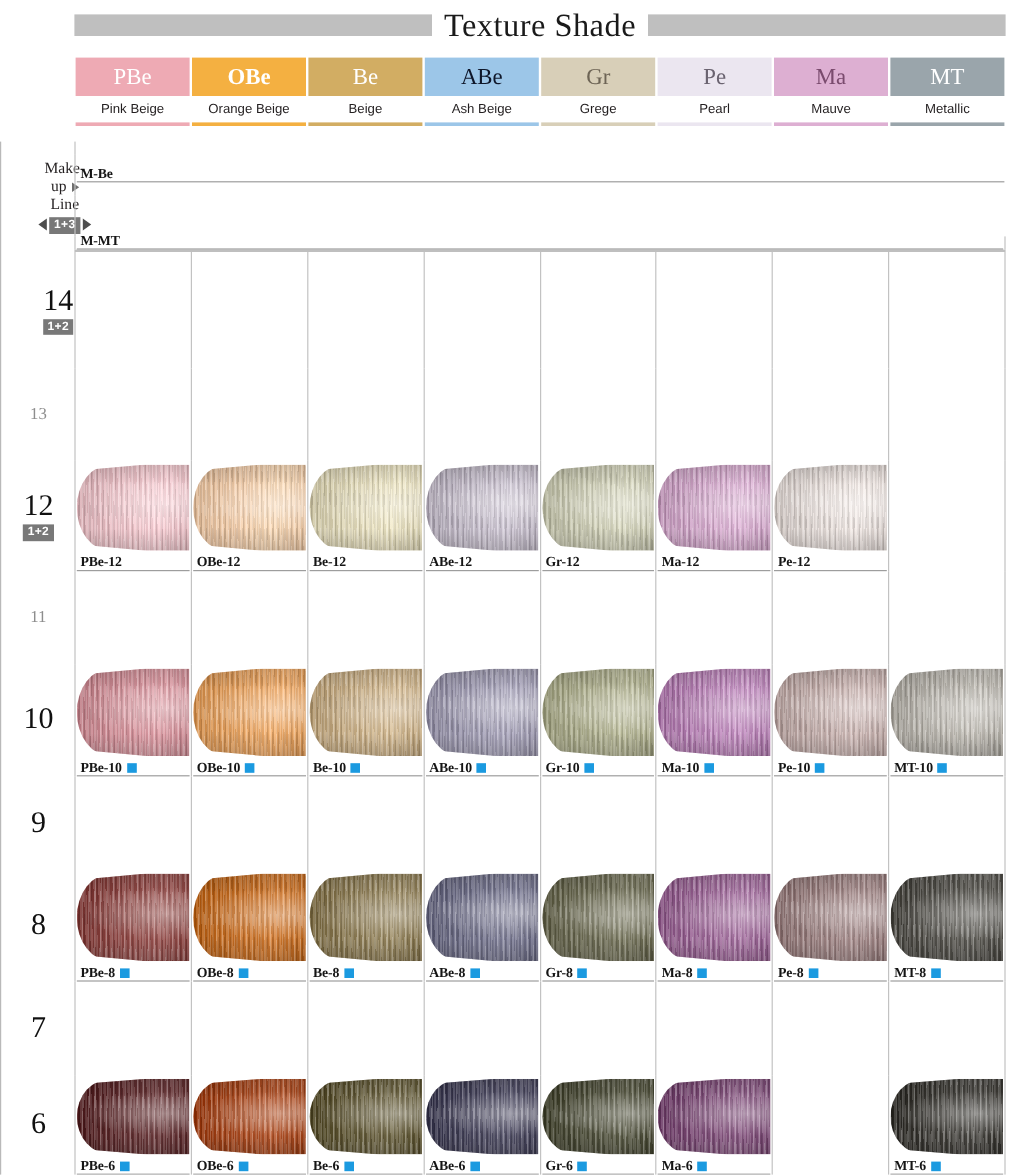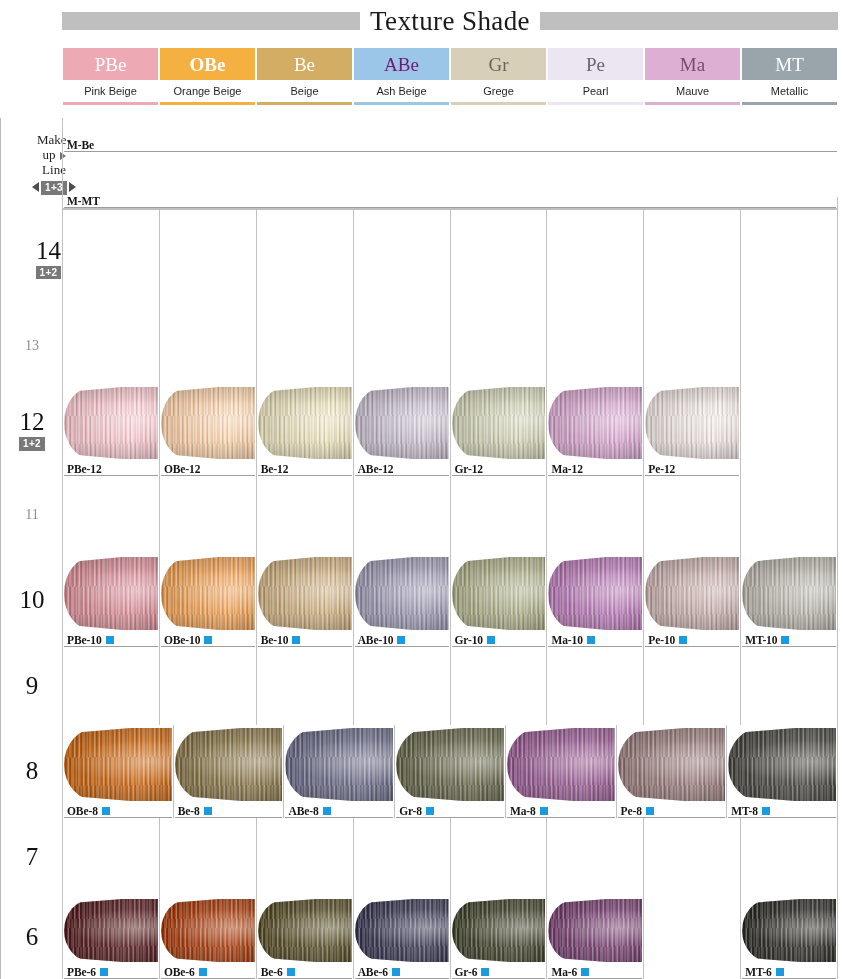--- a/index.html
+++ b/index.html
@@ -224,21 +224,21 @@
         <div class="col-chip" style="background: rgb(244, 176, 65); color: rgb(255, 255, 255); font-weight: bold;">OBe</div>
         <div class="col-sub">Orange Beige</div>
         <div class="col-rule" style="background: rgb(244, 176, 65);"></div>
       </div>
       <div class="col-header">
         <div class="col-chip" style="background: rgb(210, 173, 99); color: rgb(255, 255, 255);">Be</div>
         <div class="col-sub">Beige</div>
         <div class="col-rule" style="background: rgb(210, 173, 99);"></div>
       </div>
       <div class="col-header">
-        <div class="col-chip" style="background: rgb(156, 198, 232); color: #701a75;">ABe</div>
+        <div class="col-chip" style="background: rgb(156, 198, 232); color: #0f172a;">ABe</div>
         <div class="col-sub">Ash Beige</div>
         <div class="col-rule" style="background: rgb(156, 198, 232);"></div>
       </div>
       <div class="col-header">
         <div class="col-chip" style="background: rgb(216, 207, 184); color: rgb(109, 100, 85);">Gr</div>
         <div class="col-sub">Grege</div>
         <div class="col-rule" style="background: rgb(216, 207, 184);"></div>
       </div>
       <div class="col-header">
         <div class="col-chip" style="background: rgb(235, 230, 240); color: rgb(106, 99, 112);">Pe</div>
@@ -563,20 +563,33 @@
         <div class="cell"></div>
         <div class="cell"></div>
         <div class="cell"></div>
         <div class="cell"></div>
         <div class="cell"></div>
         <div class="cell"></div>
       </div>
       <div class="grid-row" style="height: 93px;">
         <div class="cell">
           <div class="swatch-wrap">
+            <div class="swatch" style="background: linear-gradient(100deg, rgb(115, 42, 39) 0%, rgb(141, 68, 65) 38%, rgb(157, 84, 81) 72%, rgb(133, 60, 57) 100%);">
+              <div class="strands"></div>
+              <div class="sheen"></div>
+            </div>
+          </div>
+          <div class="swatch-label">
+            <span>PBe-8</span>
+            <span class="blue-dot" style="background: rgb(27, 154, 224);"></span>
+          </div>
+          <div class="cell-underline"></div>
+        </div>
+        <div class="cell">
+          <div class="swatch-wrap">
             <div class="swatch" style="background: linear-gradient(100deg, rgb(174, 83, 6) 0%, rgb(200, 109, 32) 38%, rgb(216, 125, 48) 72%, rgb(192, 101, 24) 100%);">
               <div class="strands"></div>
               <div class="sheen"></div>
             </div>
           </div>
           <div class="swatch-label">
             <span>OBe-8</span>
             <span class="blue-dot" style="background: rgb(27, 154, 224);"></span>
           </div>
           <div class="cell-underline"></div>

